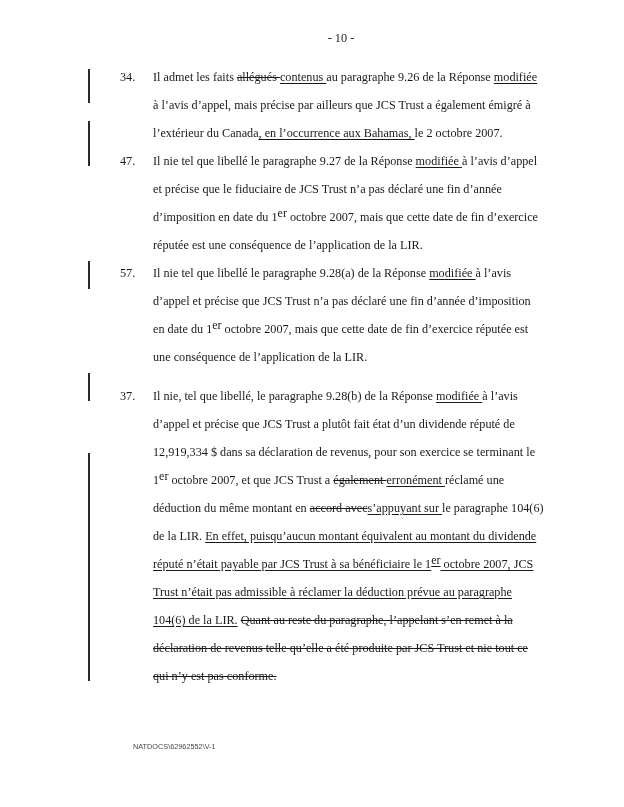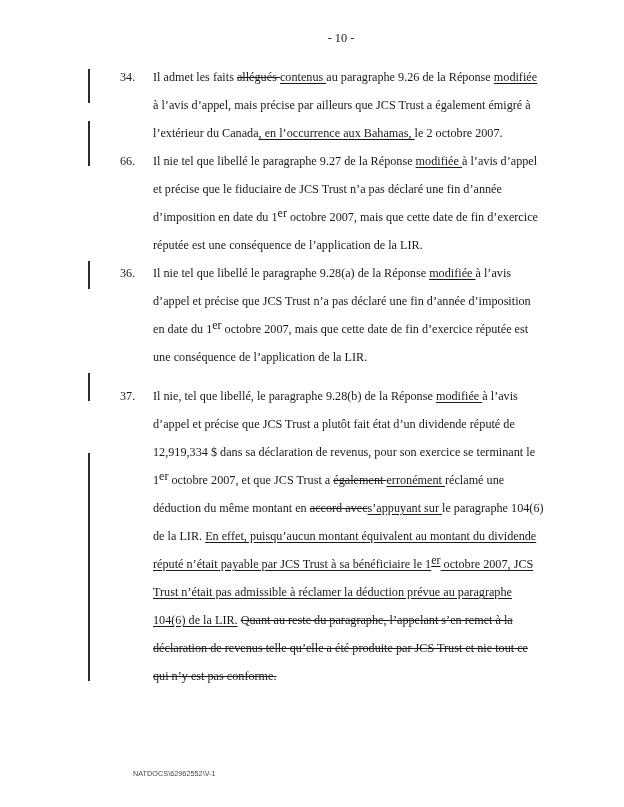--- a/index.html
+++ b/index.html
@@ -53,21 +53,21 @@
   }
   .change-bar {
     position: absolute;
     left: 88px;
     width: 1.5px;
     background: #2b2b2b;
   }
   .page-footer {
     position: absolute;
     left: 133px;
-    top: 769px;
+    top: 742px;
     font-family: "Liberation Sans", sans-serif;
     font-size: 7.3px;
     color: #474747;
     white-space: nowrap;
   }
 </style>
 </head>
 <body>
 
 <div class="page">
@@ -80,25 +80,25 @@
       <div class="change-bar" style="top: 373px; height: 28px;"></div>
       <div class="change-bar" style="top: 453px; height: 228px;"></div>
     </div>
 
   <div id="paras">
       <div class="para" style="top: 63px;">
         <span class="para-num">34.</span>
         <div class="para-body"><span>Il admet les faits </span><span class="del">allégués </span><span class="ins">contenus </span><span>au paragraphe 9.26 de la Réponse </span><span class="ins">modifiée </span><span>à l’avis d’appel, mais précise par ailleurs que JCS Trust a également émigré à l’extérieur du Canada</span><span class="ins">, en l’occurrence aux Bahamas, </span><span>le 2 octobre 2007.</span></div>
       </div>
       <div class="para" style="top: 147px;">
-        <span class="para-num">66.</span>
+        <span class="para-num">47.</span>
         <div class="para-body"><span>Il nie tel que libellé le paragraphe 9.27 de la Réponse </span><span class="ins">modifiée </span><span>à l’avis d’appel et précise que le fiduciaire de JCS Trust n’a pas déclaré une fin d’année d’imposition en date du 1</span><span><sup>er</sup></span><span> octobre 2007, mais que cette date de fin d’exercice réputée est une conséquence de l’application de la LIR.</span></div>
       </div>
       <div class="para" style="top: 259px;">
-        <span class="para-num">36.</span>
+        <span class="para-num">57.</span>
         <div class="para-body"><span>Il nie tel que libellé le paragraphe 9.28(a) de la Réponse </span><span class="ins">modifiée </span><span>à l’avis d’appel et précise que JCS Trust n’a pas déclaré une fin d’année d’imposition en date du 1</span><span><sup>er</sup></span><span> octobre 2007, mais que cette date de fin d’exercice réputée est une conséquence de l’application de la LIR.</span></div>
       </div>
       <div class="para" style="top: 382px;">
         <span class="para-num">37.</span>
         <div class="para-body"><span>Il nie, tel que libellé, le paragraphe 9.28(b) de la Réponse </span><span class="ins">modifiée </span><span>à l’avis d’appel et précise que JCS Trust a plutôt fait état d’un dividende réputé de 12,919,334 $ dans sa déclaration de revenus, pour son exercice se terminant le 1</span><span><sup>er</sup></span><span> octobre 2007, et que JCS Trust a </span><span class="del">également </span><span class="ins">erronément </span><span>réclamé une déduction du même montant en </span><span class="del">accord avec</span><span class="ins">s’appuyant sur </span><span>le paragraphe 104(6) de la LIR. </span><span class="ins">En effet, puisqu’aucun montant équivalent au montant du dividende réputé n’était payable par JCS Trust à sa bénéficiaire le 1</span><span class="ins"><sup>er</sup></span><span class="ins"> octobre 2007, JCS Trust n’était pas admissible à réclamer la déduction prévue au paragraphe 104(6) de la LIR.</span><span> </span><span class="del">Quant au reste du paragraphe, l’appelant s’en remet à la déclaration de revenus telle qu’elle a été produite par JCS Trust et nie tout ce qui n’y est pas conforme.</span></div>
       </div>
     </div>
 
   <div class="page-footer">NATDOCS\62962552\V-1</div>
 </div>

